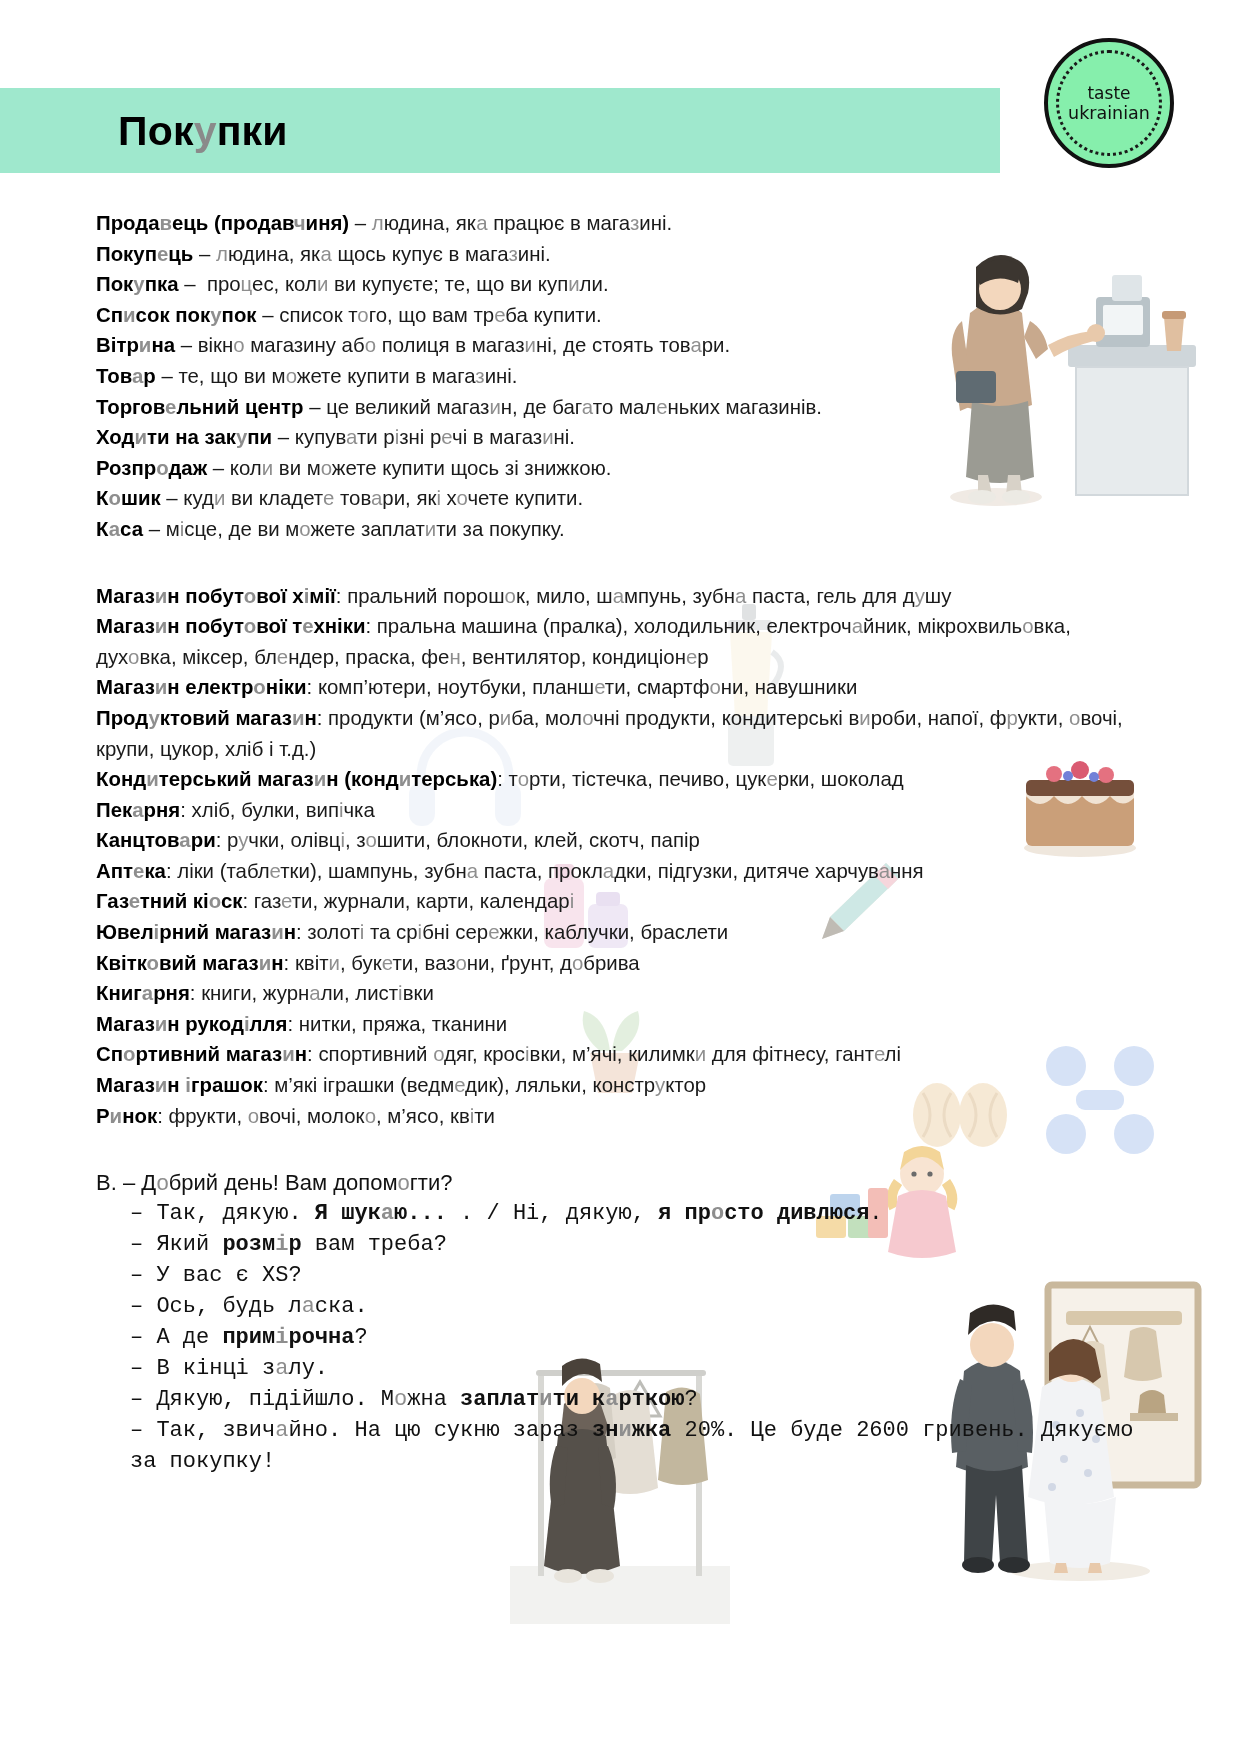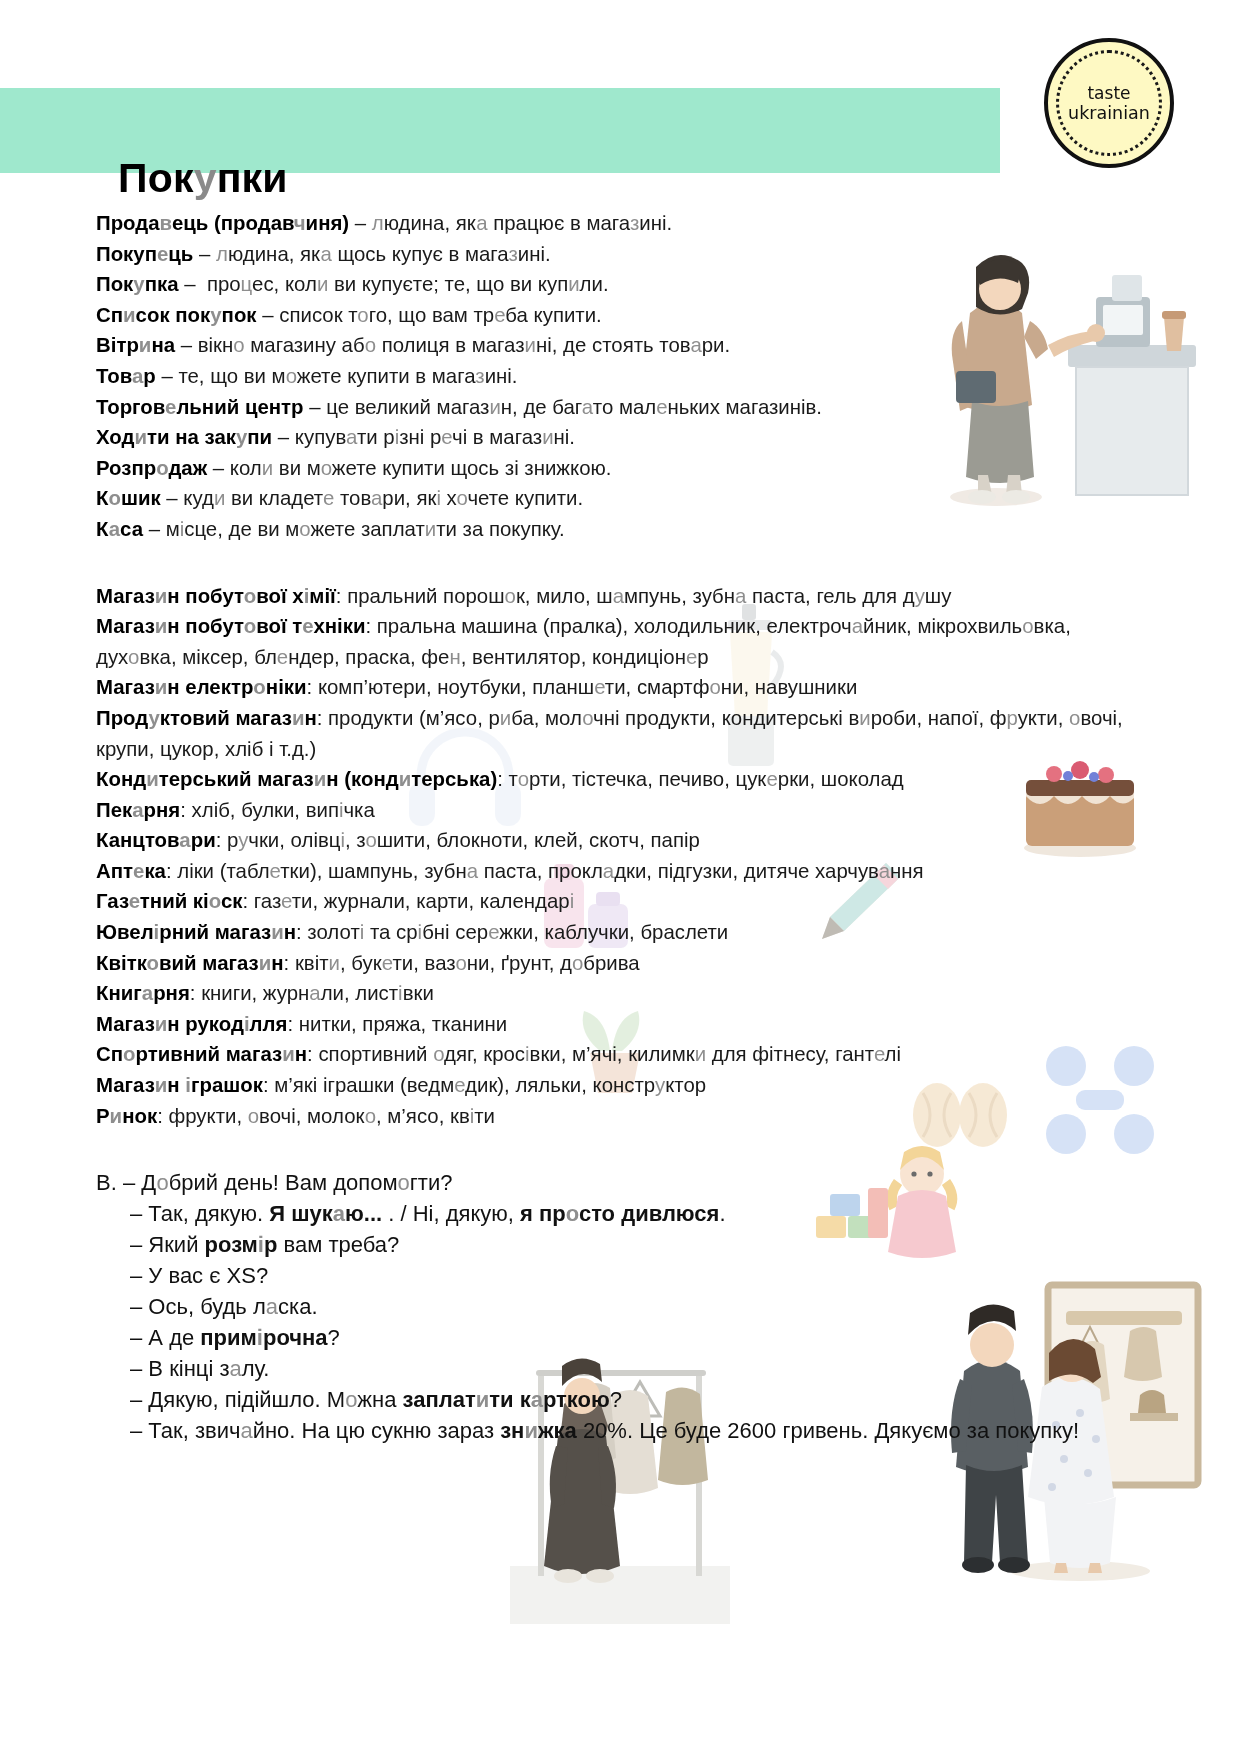--- a/index.html
+++ b/index.html
@@ -23,32 +23,31 @@
     background: #9fe8cd;
   }
   .header-title {
     position: absolute;
     left: 118px; top: 100px;
     font-size: 41px;
     font-weight: bold;
     letter-spacing: 0.2px;
     color: #000;
     line-height: 62px;
-    margin-top: 47px;
   }
   .header-title .g { color: #8a8a8a; }
 
   
   .logo {
     position: absolute;
     left: 1044px; top: 38px;
     width: 130px; height: 130px;
     border-radius: 50%;
     border: 4px solid #111;
-    background: #fef9c3;
+    background: #86efac;
   }
   .logo-inner {
     position: absolute;
     left: 8px; top: 8px;
     width: 106px; height: 106px;
     border-radius: 50%;
     border: 3px dotted #1a1a1a;
   }
   .logo-text {
     position: absolute;
@@ -77,21 +76,21 @@
     white-space: pre-wrap;
     position: relative;
     z-index: 3;
   }
   .line b { font-weight: bold; color: #000; }
   .g { color: #8e8e8e; }
   .spacer-md { height: 36px; }
 
   
   .dlg { font-size: 22px; line-height: 31px; position: relative; z-index: 3; }
-  .dlg .indent { padding-left: 34px; }
+  .dlg .indent { padding-left: 34px; font-family: Liberation Mono, monospace; }
 
   
   .art { position: absolute; z-index: 1; pointer-events: none; }
 
   
   .scene-shop { left: 900px; top: 225px; width: 300px; height: 290px; }
 
   
   .art-blender { left: 718px; top: 600px; width: 90px; height: 180px; opacity: 0.30; }
 

